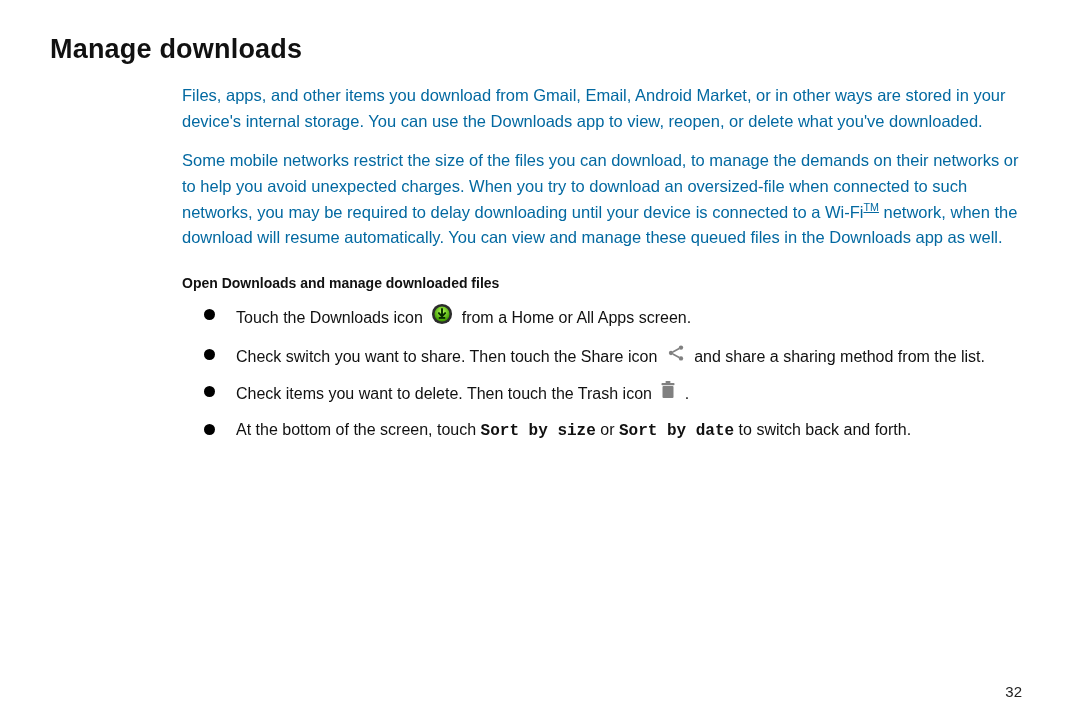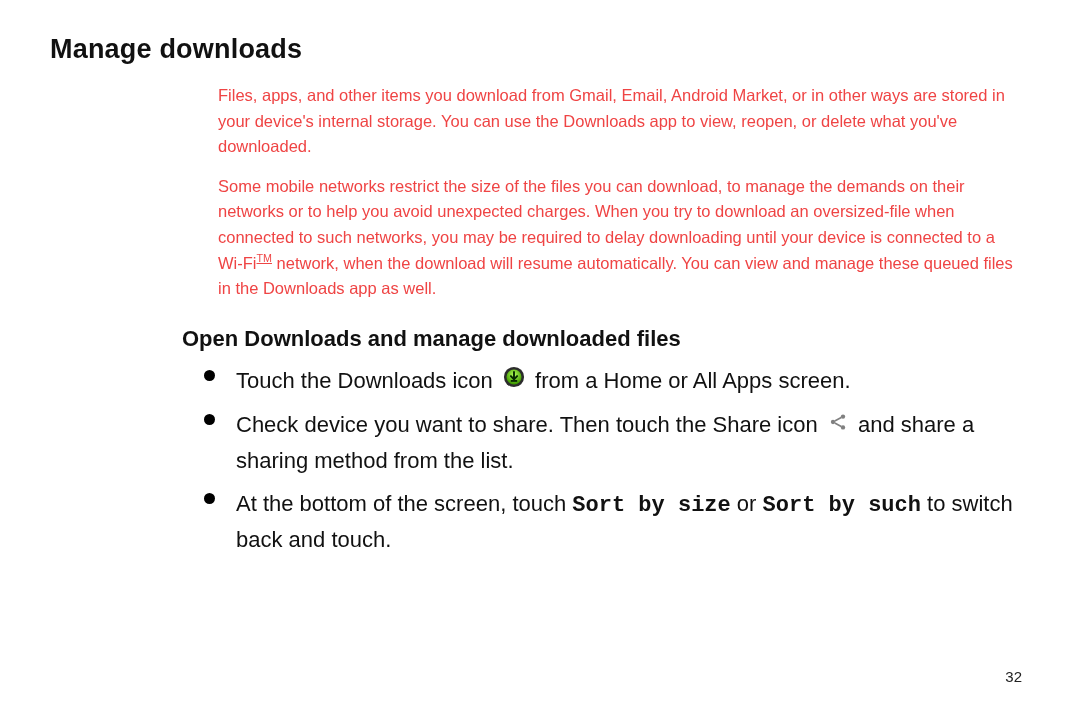--- a/index.html
+++ b/index.html
@@ -23,37 +23,36 @@
       margin-bottom: 18px;
     }
     .body-block {
       margin-left: 132px;
       margin-right: 8px;
     }
     p.para {
       font-size: 16.5px;
       line-height: 1.55;
       margin-bottom: 14px;
-      color: #ef4444;
-      margin-left: 36px;
+      color: #0369a1;
     }
     sup { font-size: 0.65em; vertical-align: super; text-decoration: underline; }
     h2.subhead {
-      font-size: 22px;
+      font-size: 14px;
       font-weight: bold;
       margin-top: 24px;
       margin-bottom: 12px;
     }
     ul.bullets {
       list-style: none;
       padding-left: 22px;
     }
     ul.bullets li {
       position: relative;
-      font-size: 22px;
+      font-size: 16px;
       line-height: 1.55;
       padding-left: 32px;
       margin-bottom: 8px;
     }
     ul.bullets li::before {
       content: "";
       position: absolute;
       left: 0;
       top: 6px;
       width: 11px;
@@ -64,21 +63,21 @@
     .inline-icon {
       display: inline-block;
       vertical-align: middle;
       margin: 0 4px 2px 4px;
     }
     .downloads-icon svg { width: 22px; height: 22px; }
     .share-icon svg { width: 20px; height: 20px; }
     .trash-icon svg { width: 16px; height: 20px; }
     .pagenum {
       position: absolute;
-      bottom: 35px;
+      bottom: 20px;
       right: 58px;
       font-size: 15px;
       color: #222;
     }
     b { font-weight: bold; font-family: Liberation Mono, monospace; }
   </style>
 </head>
 <body>
 
 <div class="page">
@@ -113,36 +112,47 @@
             <path d="M12 6.5 v6.2 M8.6 11 L12 14.6 L15.4 11" stroke="#072a00" stroke-width="2.1" fill="none" stroke-linecap="round" stroke-linejoin="round"></path>
             <line x1="8.5" y1="16.3" x2="15.5" y2="16.3" stroke="#072a00" stroke-width="2"></line>
           </svg>
         </span>
         <span> from a Home or All Apps screen.</span>
       </li>
 
 
 
       <li>
-        <span>Check device you want to share. Then touch the Share icon </span>
+        <span>Check switch you want to share. Then touch the Share icon </span>
         <span class="inline-icon share-icon">
           <svg viewBox="0 0 24 24">
             <circle cx="18" cy="5.5" r="2.6" fill="#808080"></circle>
             <circle cx="6" cy="12" r="2.6" fill="#808080"></circle>
             <circle cx="18" cy="18.5" r="2.6" fill="#808080"></circle>
             <line x1="8.1" y1="10.8" x2="15.9" y2="6.6" stroke="#808080" stroke-width="2"></line>
             <line x1="8.1" y1="13.2" x2="15.9" y2="17.4" stroke="#808080" stroke-width="2"></line>
           </svg>
         </span>
         <span> and share a sharing method from the list.</span>
       </li>
 
+      <li>
+        <span>Check items you want to delete. Then touch the Trash icon </span>
+        <span class="inline-icon trash-icon">
+          <svg viewBox="0 0 16 20">
+            <rect x="2.5" y="6" width="11" height="12" rx="1" fill="#808080"></rect>
+            <rect x="1.5" y="3" width="13" height="2.2" rx="0.8" fill="#808080"></rect>
+            <rect x="5.5" y="1" width="5" height="2" rx="0.8" fill="#808080"></rect>
+          </svg>
+        </span>
+        <span> .</span>
+      </li>
 
       <li>
-        <span>At the bottom of the screen, touch </span><b>Sort by size</b><span> or </span><b>Sort by such</b><span> to switch back and touch.</span>
+        <span>At the bottom of the screen, touch </span><b>Sort by size</b><span> or </span><b>Sort by date</b><span> to switch back and forth.</span>
       </li>
 
     </ul>
 
   </div>
 
   <div class="pagenum">32</div>
 
 </div>
 

